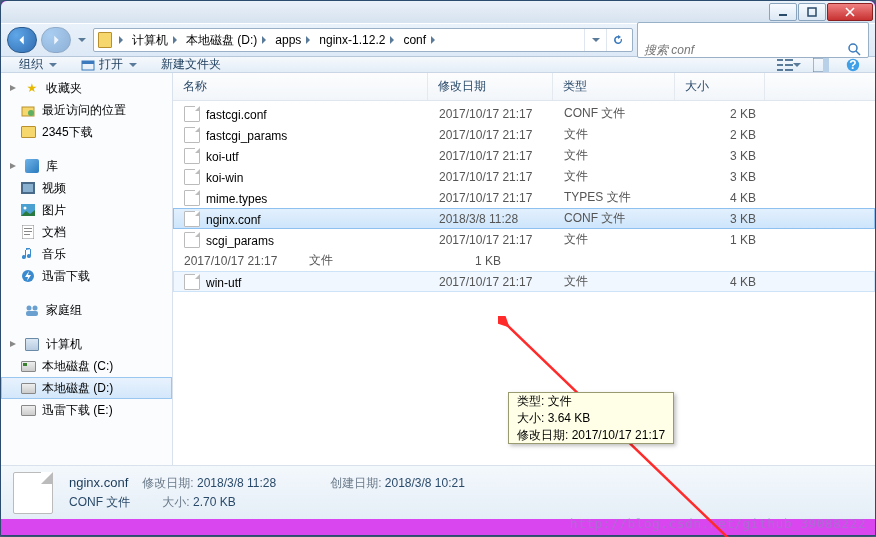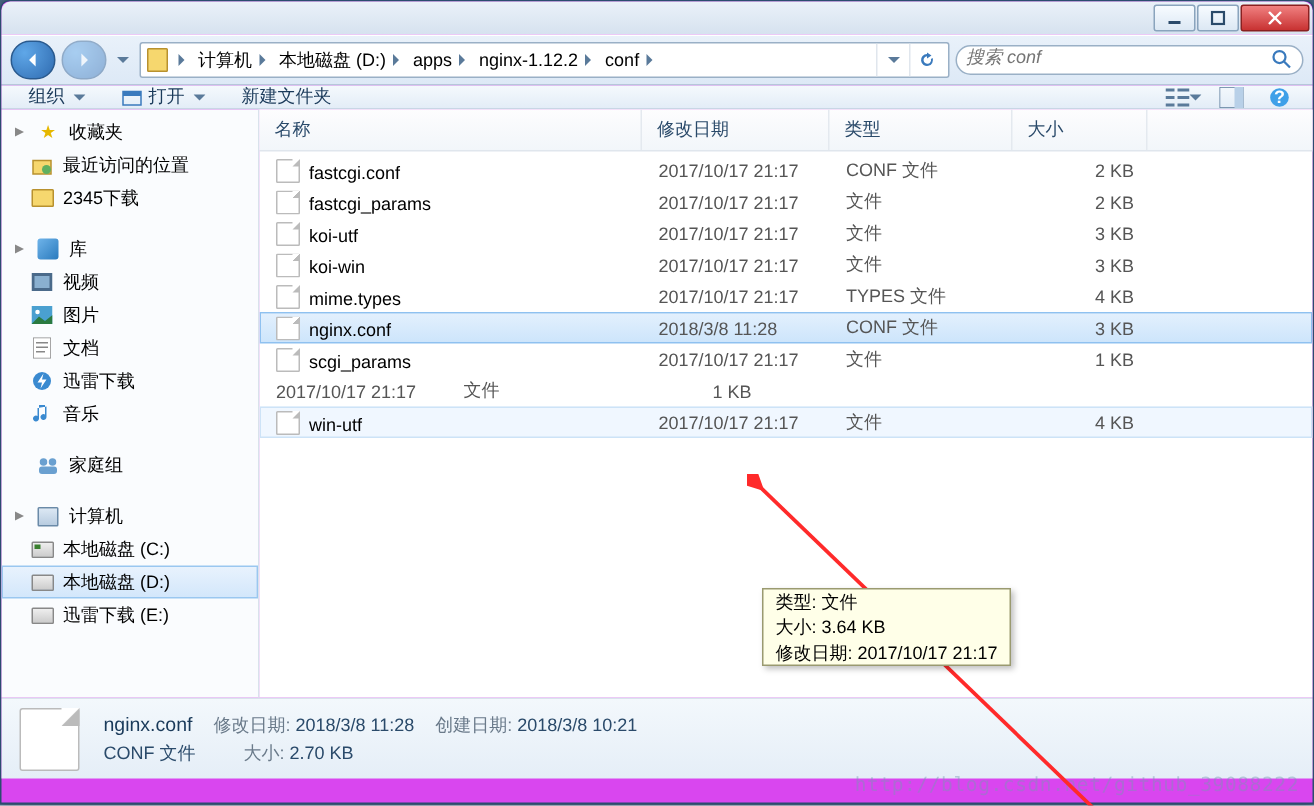--- a/index.html
+++ b/index.html
@@ -14,21 +14,21 @@
 .navarrow.fwd{opacity:.45}
 .navarrow svg{width:14px;height:14px;fill:#fff}
 .navdrop{width:14px;display:flex;align-items:center;justify-content:center;cursor:pointer}
 .navdrop svg{width:8px;height:8px;fill:#5a7a9a}
 .addrbar{flex:1;height:24px;border:1px solid #9ab0c6;background:#fff;border-radius:2px;display:flex;align-items:center;padding:0 4px;overflow:hidden}
 .crumb{display:flex;align-items:center;height:100%;padding:0 4px;cursor:pointer;white-space:nowrap}
 .crumb .sep{margin-left:4px}
 .addr-icon{width:16px;height:16px;margin-right:2px;display:flex;align-items:center;justify-content:center;background:#f6d76e;border:1px solid #b8912e;border-radius:1px}
 .addrbtns{display:flex;margin-left:auto}
 .addrbtn{width:22px;height:22px;display:flex;align-items:center;justify-content:center;border-left:1px solid #e0e6ed;cursor:pointer}
-.searchbar{width:232px;height:20px;border:1px solid #9ab0c6;background:#fff;border-radius:12px;display:flex;align-items:flex-start;padding:0 6px}
+.searchbar{width:232px;height:36px;border:1px solid #9ab0c6;background:#fff;border-radius:2px;display:flex;align-items:flex-end;padding:0 6px}
 .searchbar input{border:none;outline:none;flex:1;font-style:italic;color:#777;background:transparent}
 .searchbar .sicon{width:16px;height:16px;display:flex;align-items:center;justify-content:center}
 .toolbar{height:16px;background:linear-gradient(#f5f9fd,#e3edf7);border-bottom:1px solid #c8d6e5;display:flex;align-items:center;padding:0 8px;gap:4px}
 .tbtn{height:24px;padding:0 10px;display:flex;align-items:center;gap:4px;cursor:pointer;border-radius:2px;color:#1a3a5a}
 .tbtn .dd{margin-left:2px}
 .tspacer{flex:1}
 .ticonbtn{width:28px;height:24px;display:flex;align-items:center;justify-content:center;cursor:pointer;border-radius:2px}
 .body{display:flex;height:calc(100% - 22px - 34px - 32px - 54px)}
 .sidebar{width:172px;border-right:1px solid #d9e2ec;background:#fafcfe;overflow:auto;padding:4px 0}
 .sgroup{margin-bottom:12px}
@@ -288,34 +288,34 @@
                 <rect width="12" height="14" fill="#fff" stroke="#888"></rect>
                 <rect x="2" y="3" width="8" height="1" fill="#888"></rect>
                 <rect x="2" y="6" width="8" height="1" fill="#888"></rect>
                 <rect x="2" y="9" width="6" height="1" fill="#888"></rect>
               </svg>
             </span>
             <span>文档</span>
           </div>
         <div class="sitem">
             <span class="sicon16">
+              <svg width="12" height="14" viewBox="0 0 12 14">
+                <path d="M4 1v9a2 2 0 1 1-1-1.7V3l6-1v7a2 2 0 1 1-1-1.7V1z" fill="#3a8ad0"></path>
+              </svg>
+            </span>
+            <span>音乐</span>
+          </div>
+        <div class="sitem">
+            <span class="sicon16">
               <svg width="14" height="14" viewBox="0 0 14 14">
                 <circle cx="7" cy="7" r="6" fill="#3a8ad0"></circle>
                 <path d="M8 2L4 8h3l-1 4 4-6H7z" fill="#fff"></path>
               </svg>
             </span>
             <span>迅雷下载</span>
-          </div>
-        <div class="sitem">
-            <span class="sicon16">
-              <svg width="12" height="14" viewBox="0 0 12 14">
-                <path d="M4 1v9a2 2 0 1 1-1-1.7V3l6-1v7a2 2 0 1 1-1-1.7V1z" fill="#3a8ad0"></path>
-              </svg>
-            </span>
-            <span>音乐</span>
           </div>
       </div>
       <div class="sgroup">
         <div class="sitem header">
             <span class="exp"></span>
             <span class="sicon16">
               <svg class="homeico" viewBox="0 0 14 14">
                 <circle cx="4" cy="5" r="2.5" fill="#6aa0d0"></circle>
                 <circle cx="10" cy="5" r="2.5" fill="#6aa0d0"></circle>
                 <rect x="1" y="8" width="12" height="5" rx="2" fill="#6aa0d0"></rect>
@@ -460,21 +460,21 @@
       </svg>
     </div>
   </div>
 
   <div class="statusbar">
     <div class="sb-icon"></div>
     <div class="sb-info">
       <div class="sb-row">
         <span class="sb-name">nginx.conf</span>
         <span><span class="sb-label">修改日期:</span> <span class="sb-val">2018/3/8 11:28</span></span>
-        <span style=""><span class="sb-label">创建日期:</span> <span class="sb-val">2018/3/8 10:21</span></span>
+        <span style="margin-left:40px"><span class="sb-label">创建日期:</span> <span class="sb-val">2018/3/8 10:21</span></span>
       </div>
       <div class="sb-row">
         <span class="sb-val">CONF 文件</span>
         <span style="margin-left:18px"><span class="sb-label">大小:</span> <span class="sb-val">2.70 KB</span></span>
       </div>
     </div>
   </div>
 </div>
 
 <div class="watermark">http://blog.csdn.net/github_39088222</div>

